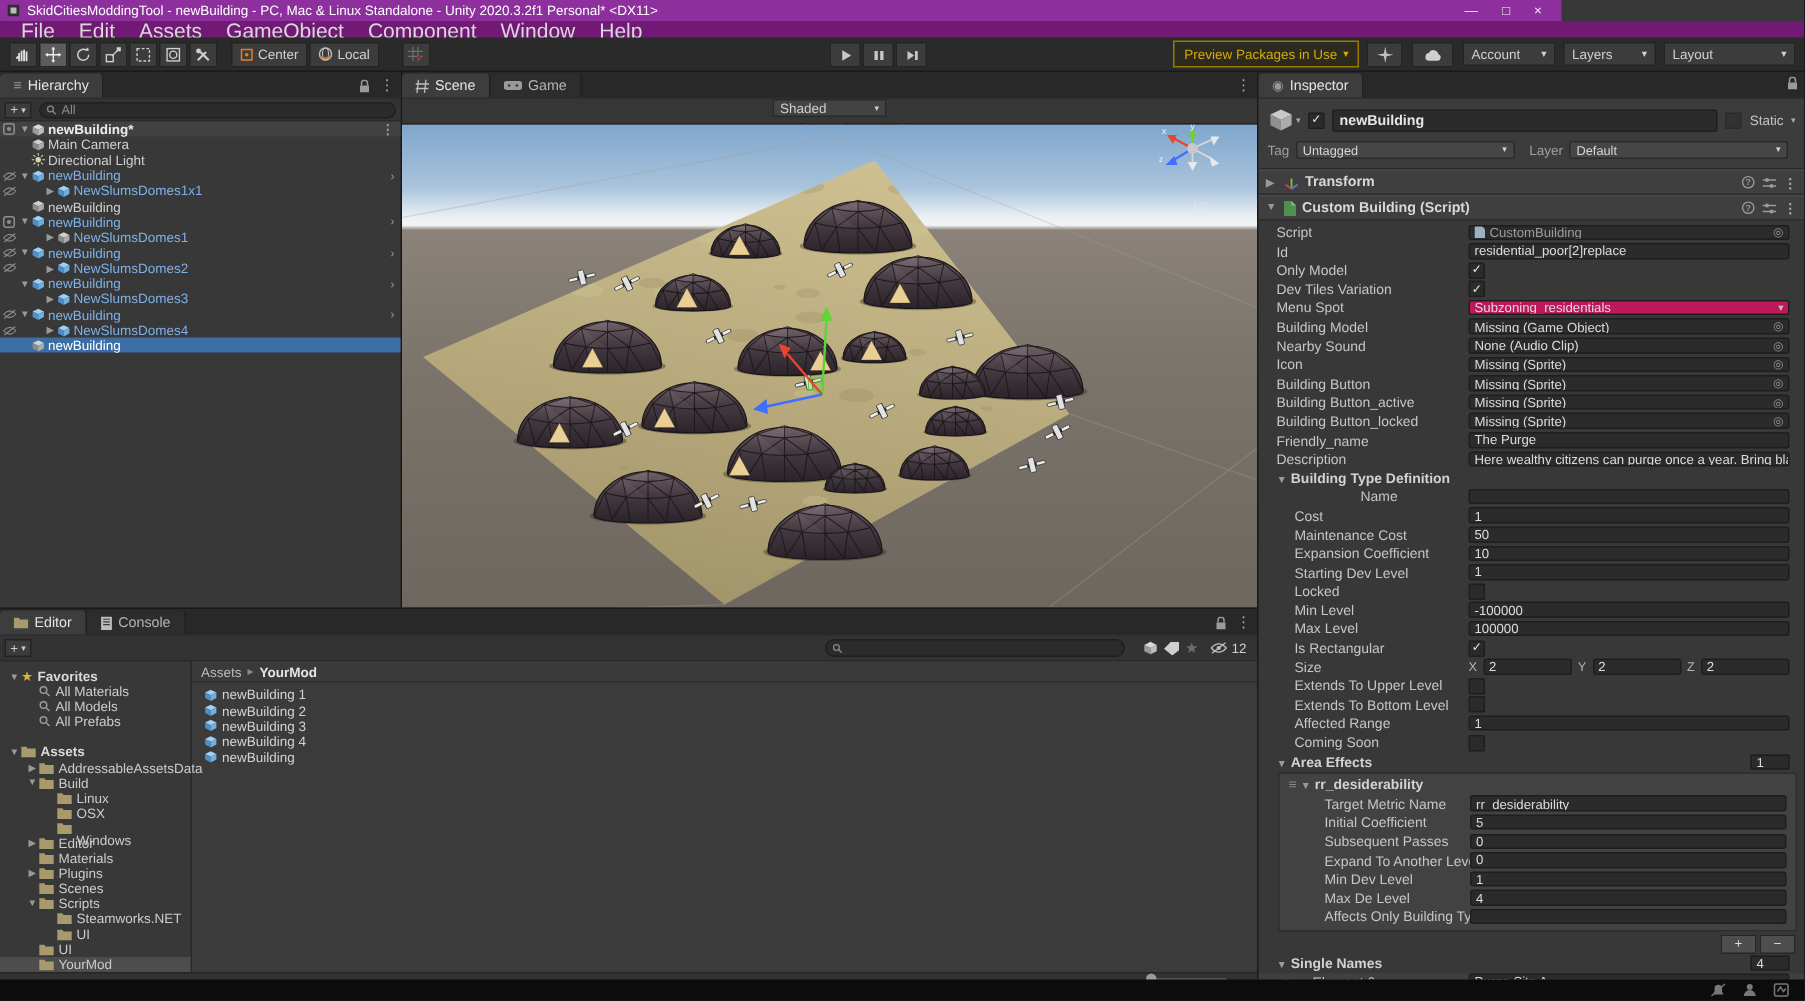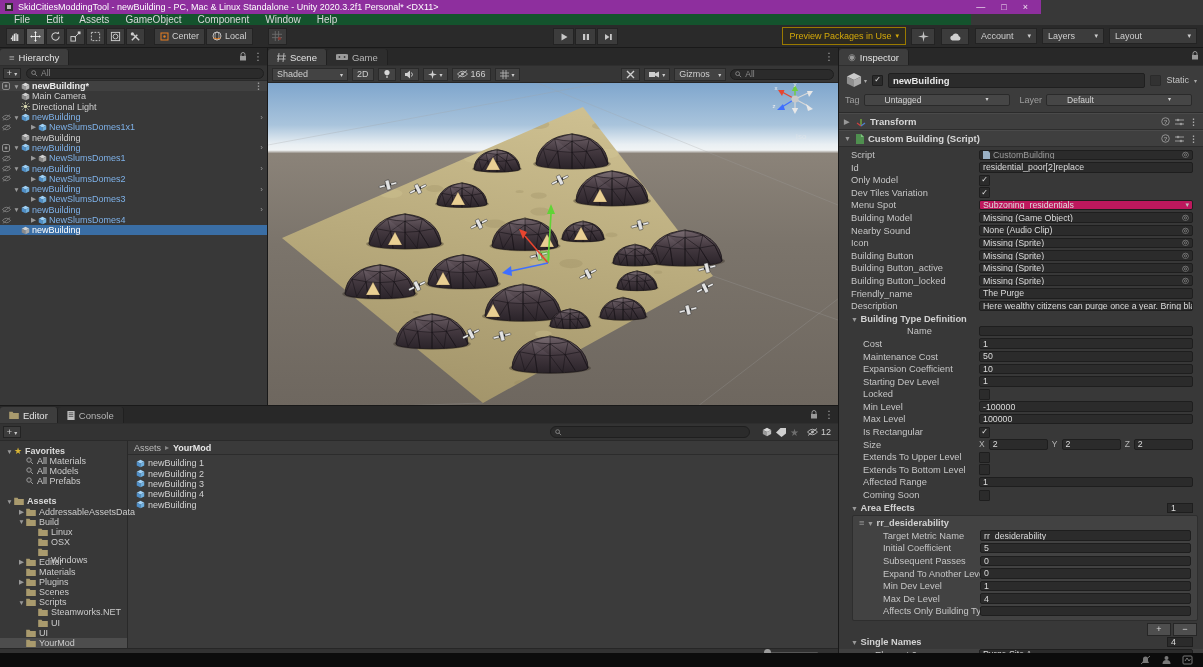--- a/index.html
+++ b/index.html
@@ -1,19 +1,19 @@
 <!DOCTYPE html>
 <html><head>
 <meta charset="utf-8">
 <style>
   html,body{margin:0;padding:0;background:#000;}
   #root{position:relative;width:1203px;height:667px;background:#383838;font-family:"Liberation Sans",sans-serif;overflow:hidden;color:#c8c8c8;-webkit-font-smoothing:antialiased;}
   .titlebar{position:absolute;left:0;top:0;width:1041px;height:14px;background:#8e2f9e;display:flex;align-items:center;color:#fff;font-size:9px;padding:0 5px;box-sizing:border-box;gap:5px;}
   .win-controls{margin-left:auto;display:flex;gap:16px;font-size:9px;color:#f2e6f4;padding-right:8px;}
-  .menubar{position:absolute;left:0;top:14px;width:971px;height:11px;background:#14532d;display:flex;align-items:center;font-size:10px;color:#d8d8d8;padding-left:6px;box-sizing:border-box;}
+  .menubar{position:absolute;left:0;top:14px;width:1203px;height:11px;background:#701a75;display:flex;align-items:center;font-size:14px;color:#d8d8d8;padding-left:6px;box-sizing:border-box;}
   .menu-item{padding:0 8px;}
   .toolbar{position:absolute;left:0;top:25px;width:1203px;height:23px;background:#2a2a2a;border-bottom:1px solid #191919;display:flex;align-items:center;padding:0 6px;box-sizing:border-box;}
   .tbtn{height:17px;min-width:19px;background:#3c3c3c;border:1px solid #232323;display:flex;align-items:center;justify-content:center;margin-right:1px;box-sizing:border-box;}
   .tbtn.sel{background:#5c5c5c;}
   .tbtn.txt{padding:0 5px;gap:3px;font-size:9px;color:#d0d0d0;}
   .playgroup{position:absolute;left:553px;top:3px;display:flex;}
   .rightbar{margin-left:auto;display:flex;gap:5px;align-items:center;}
   .ppk{height:16px;border:1px solid #9a7a00;color:#d4a90a;font-size:9px;display:flex;align-items:center;gap:4px;padding:0 6px;background:#2d2a20;}
   .ddbtn{height:16px;background:#3c3c3c;border:1px solid #232323;color:#cfcfcf;font-size:9px;display:flex;align-items:center;justify-content:space-between;padding:0 5px;box-sizing:border-box;}
   .panel{position:absolute;background:#383838;box-sizing:border-box;}
@@ -26,34 +26,34 @@
   .h-toolbar{height:14px;display:flex;align-items:center;background:#333;border-bottom:1px solid #2a2a2a;padding:0 3px;gap:4px;}
   .hrow{height:10.3px;display:flex;align-items:center;font-size:9px;color:#cfcfcf;position:relative;white-space:nowrap;}
   .hrow .fold{width:9px;font-size:6.5px;color:#999;text-align:center;flex:none;}
   .hrow .lbl{margin-left:2px;}
   .prefabtxt{color:#7eb1e8;}
   .selrow{background:#3a6ea5;color:#fff;}
   .scenerow{background:#414141;color:#ececec;font-weight:bold;}
   .gutter{position:absolute;left:1px;width:10px;display:flex;justify-content:center;}
   .chev{position:absolute;right:4px;color:#9a9a9a;font-size:8px;}
   
-  .sv-toolbar{height:17px;background:#363636;border-bottom:1px solid #252525;display:flex;align-items:center;padding:0 4px;gap:4px;box-sizing:border-box;font-size:9px;color:#cfcfcf;}
+  .sv-toolbar{height:17px;background:#363636;border-bottom:1px solid #252525;display:flex;align-items:center;padding:0 4px;gap:4px;box-sizing:border-box;font-size:9px;color:#cfcfcf;flex-direction:column;}
   .svbtn{height:13px;background:#434343;border:1px solid #2a2a2a;display:flex;align-items:center;gap:3px;padding:0 4px;font-size:9px;color:#cfcfcf;box-sizing:border-box;}
   
   .prow{height:10.1px;display:flex;align-items:center;font-size:9px;color:#cccccc;position:relative;white-space:nowrap;}
   .prow .fold{width:9px;font-size:6.5px;color:#999;text-align:center;flex:none;}
   .prow.selected{background:#4d4d4d;}
   .breadcrumb{height:13px;background:#3a3a3a;border-bottom:1px solid #2c2c2c;display:flex;align-items:center;font-size:9px;color:#bbb;padding:0 6px;gap:4px;}
   .filerow{height:10.4px;display:flex;align-items:center;font-size:9px;color:#d2d2d2;padding-left:8px;gap:3px;}
   
   .goheader{background:#3c3c3c;border-bottom:1px solid #2b2b2b;padding:4px 6px 5px 6px;}
   .gorow1{display:flex;align-items:center;gap:5px;height:20px;}
   .namefield{flex:1;height:13px;background:#2b2b2b;border:1px solid #1f1f1f;border-radius:2px;color:#e6e6e6;font-size:9.5px;font-weight:bold;display:flex;align-items:center;padding:0 4px;}
   .gorow2{display:flex;align-items:center;gap:4px;height:15px;font-size:9px;color:#9f9f9f;margin-top:2px;}
-  .dd{height:12px;background:#464646;border:1px solid #2a2a2a;border-radius:2px;display:flex;align-items:flex-start;justify-content:space-between;color:#d6d6d6;font-size:8.5px;padding:0 20px;box-sizing:border-box;}
+  .dd{height:12px;background:#464646;border:1px solid #2a2a2a;border-radius:2px;display:flex;align-items:flex-start;justify-content:space-between;color:#d6d6d6;font-size:8.5px;padding:0 4px;box-sizing:border-box;}
   .comp-head{height:15px;background:#3f3f3f;border-top:1px solid #4a4a4a;border-bottom:1px solid #2d2d2d;display:flex;align-items:center;font-size:9.5px;font-weight:bold;color:#d8d8d8;padding:0 5px;gap:4px;}
   .comp-head .fold{font-size:7px;color:#999;width:8px;}
   .hicons{margin-left:auto;display:flex;gap:5px;align-items:center;color:#aaa;font-size:9px;}
   #insp-rows{position:relative;}
   .irow{height:12.6px;position:relative;font-size:9.3px;color:#c6c6c6;}
   .irow .ilbl{position:absolute;top:1px;white-space:nowrap;}
   .irow .ivalwrap{position:absolute;left:140px;right:10px;top:0.5px;display:flex;align-items:center;gap:4px;}
   .ifield{flex:1;height:10.5px;background:#2b2b2b;border:1px solid #1e1e1e;border-radius:2px;font-size:8.8px;color:#dcdcdc;display:flex;align-items:center;padding:0 3px;overflow:hidden;white-space:nowrap;box-sizing:border-box;}
   .ifield .picker{margin-left:auto;color:#9a9a9a;font-size:8px;}
   .ifield.dropdown{background:#be185d;}

